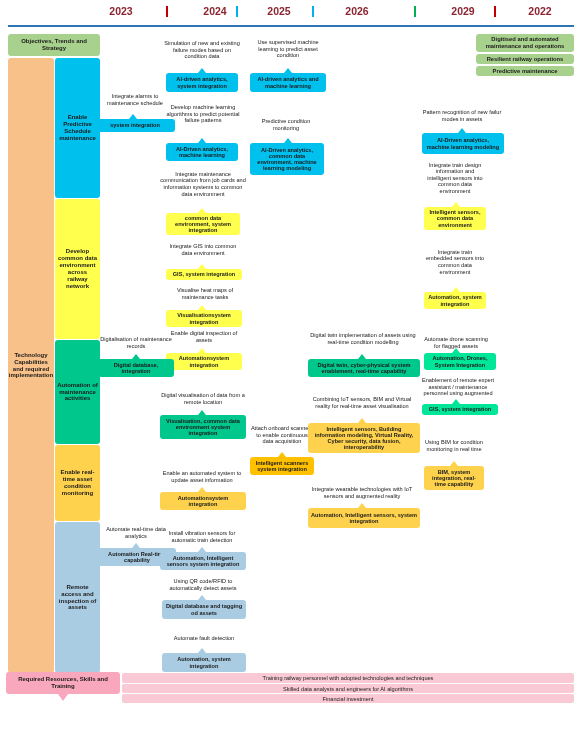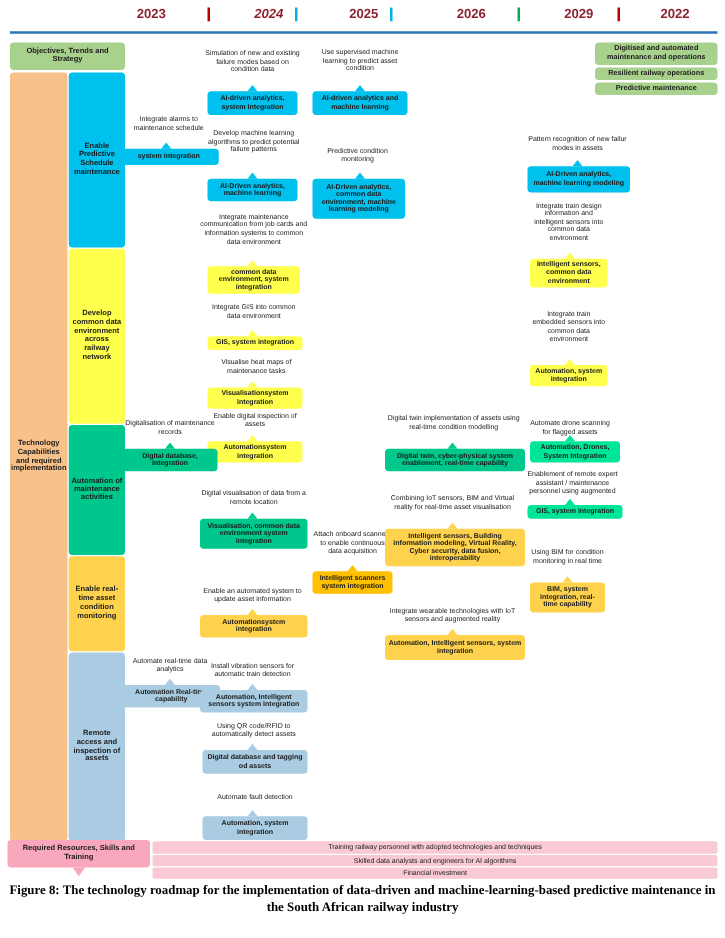--- a/index.html
+++ b/index.html
@@ -81,25 +81,25 @@
   }
 </style>
 </head>
 <body>
 
 <div id="roadmap">
 
   <div class="timeline">
     <div class="year" style="left:86px;width:70px;">2023</div>
     <div class="tick" style="left:166px;background:#c00000;"></div>
-    <div class="year" style="left:180px;width:70px;font-style:italic;">2024</div>
+    <div class="year" style="left:180px;width:70px;">2024</div>
     <div class="tick" style="left:236px;background:#00b0f0;"></div>
-    <div class="year" style="left:256px;width:70px;text-align:center;">2025</div>
+    <div class="year" style="left:244px;width:70px;text-align:center;">2025</div>
     <div class="tick" style="left:312px;background:#00b0f0;"></div>
-    <div class="year" style="left:342px;width:70px;">2026</div>
+    <div class="year" style="left:322px;width:70px;">2026</div>
     <div class="tick" style="left:414px;background:#00b050;"></div>
     <div class="year" style="left:428px;width:70px;">2029</div>
     <div class="tick" style="left:494px;background:#c00000;"></div>
     <div class="year" style="left:505px;width:70px;">2022</div>
     <div class="axis-line"></div>
   </div>
 
   <div class="band" style="left:8px;top:34px;width:92px;height:22px;background:#a9d18e;">Objectives, Trends and Strategy</div>
 
   <div class="obj" style="left:476px;top:34px;width:98px;height:18px;">Digitised and automated maintenance and operations</div>
@@ -218,15 +218,14 @@
   <div class="arrow" style="left:198px;top:648px;border-left:4px solid transparent;border-right:4px solid transparent;border-bottom:5px solid #a9cce3;"></div>
   <div class="box" style="left:162px;top:653px;width:84px;height:19px;background:#a9cce3;">Automation, system integration</div>
 
   <div class="band" style="left:6px;top:672px;width:114px;height:22px;background:#f9a7bd;">Required Resources, Skills and Training</div>
   <div class="arrow" style="left:58px;top:694px;border-left:5px solid transparent;border-right:5px solid transparent;border-top:7px solid #f9a7bd;"></div>
 
   <div class="resbar" style="left:122px;top:673px;width:452px;height:10px;">Training railway personnel with adopted technologies and techniques</div>
   <div class="resbar" style="left:122px;top:684px;width:452px;height:9px;">Skilled data analysts and engineers for AI algorithms</div>
   <div class="resbar" style="left:122px;top:694px;width:452px;height:9px;">Financial investment</div>
 
-  <div class="figcap">Figure 8: The technology roadmap for the implementation of data-driven and machine-learning-based predictive maintenance in the South African railway industry</div>
 
 </div>
 
 </body></html>

